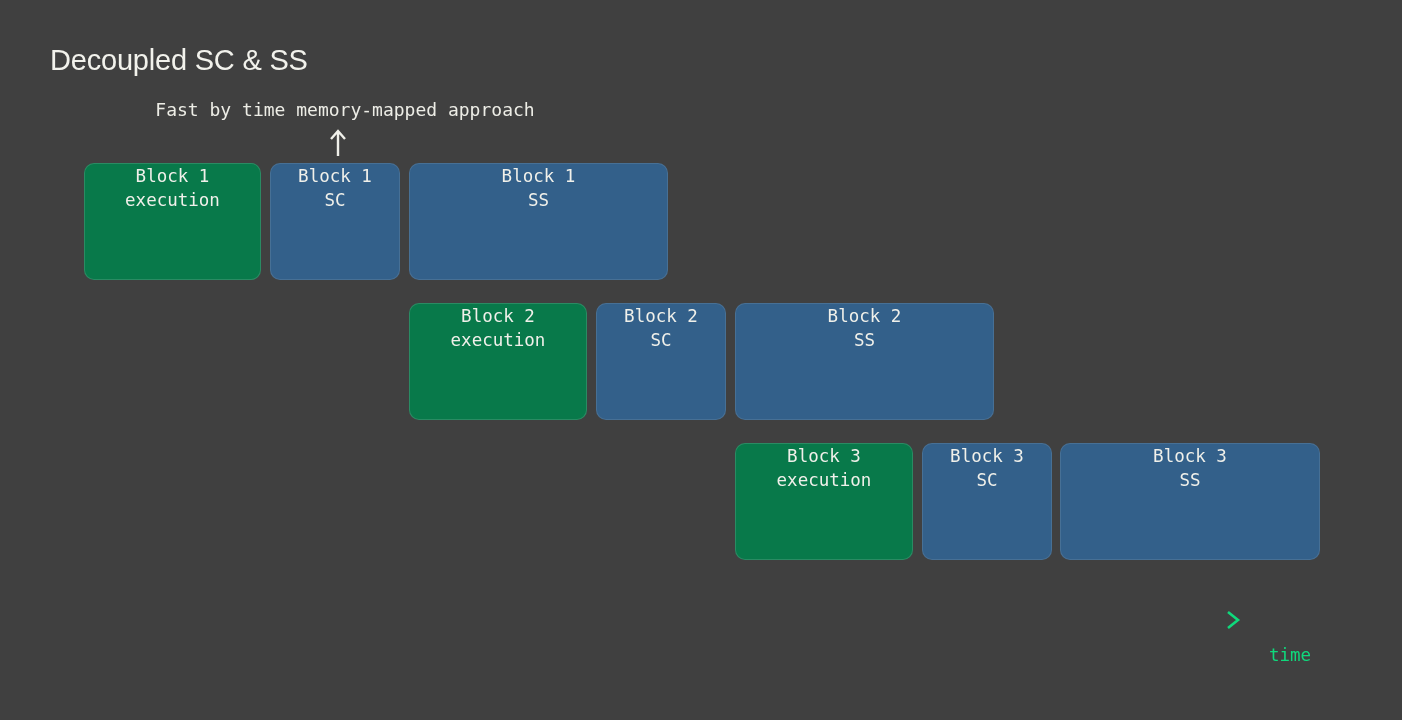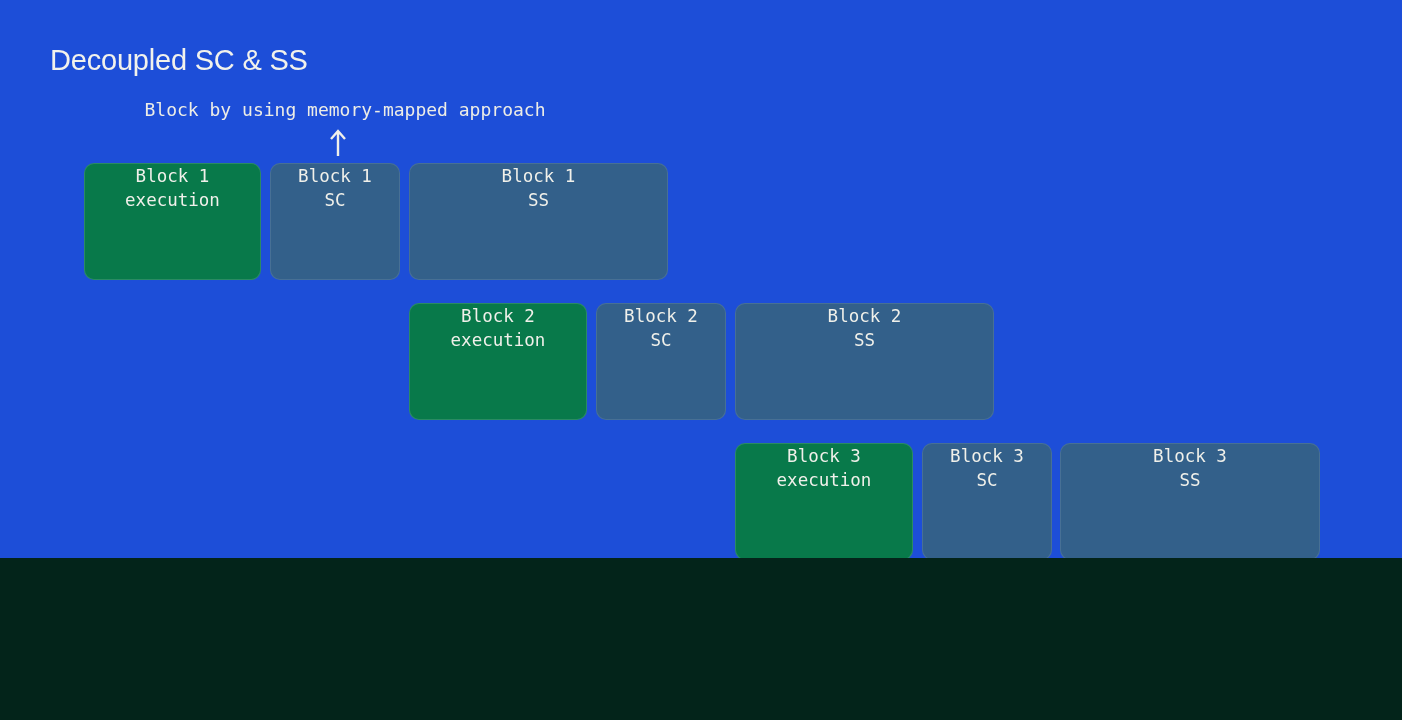--- a/index.html
+++ b/index.html
@@ -3,22 +3,22 @@
 <meta charset="utf-8">
 <style>
   html, body {
     margin: 0;
     padding: 0;
     background: #03241A;
   }
   .slide {
     position: relative;
     width: 1402px;
-    height: 558px;
-    background: #1d4ed8;
+    height: 720px;
+    background: #404040;
     overflow: hidden;
     font-family: "DejaVu Sans Mono", monospace;
   }
   .title {
     position: absolute;
     left: 50px;
     top: 44px;
     font-family: "Liberation Sans", sans-serif;
     font-size: 29px;
     font-weight: 500;
@@ -91,21 +91,21 @@
     margin-top: 7px;
   }
 </style>
 </head>
 <body>
 
 <div class="slide">
 
   <div class="title">Decoupled SC &amp; SS</div>
 
-  <div class="annotation">Block by using memory-mapped approach</div>
+  <div class="annotation">Fast by time memory-mapped approach</div>
 
   <svg class="up-arrow" width="20" height="30" viewBox="0 0 20 30">
     <path d="M10 28 L10 4 M3 11 L10 3 L17 11" stroke="#F0F0EA" stroke-width="2.4" fill="none"></path>
   </svg>
 
   <div class="block exec p-r1c1">
     <span>Block 1</span>
     <span>execution</span>
   </div>
   <div class="block snap p-r1c2">

